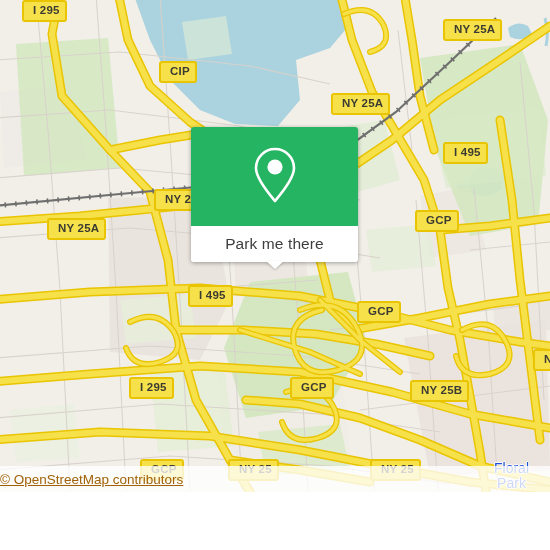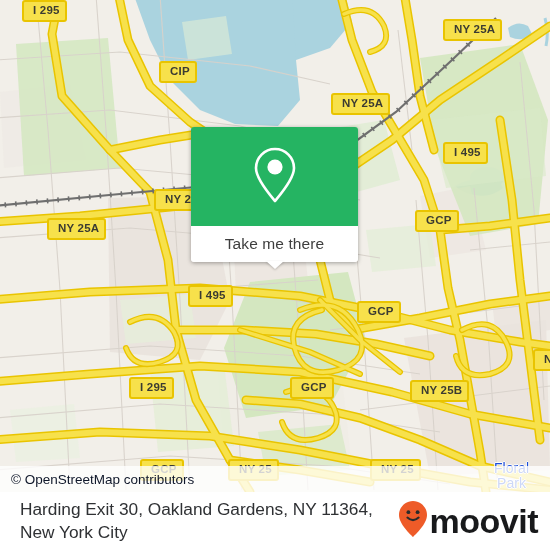--- a/index.html
+++ b/index.html
@@ -111,23 +111,23 @@
     left: 0;
     bottom: 0;
     width: 100%;
     height: 26px;
     background: rgba(255,255,255,.78);
     display: flex;
     align-items: center;
     z-index: 30;
   }
   #attribution-text {
-    padding-left: 11px;
     font-size: 13.5px;
-    color: #0f172a;
+    color: #a16207;
+    text-decoration: underline;
   }
 
   
   #footer {
     position: absolute;
     left: 0;
     top: 492px;
     width: 550px;
     height: 58px;
     background: #ffffff;
@@ -319,38 +319,24 @@
     <div id="popup-card">
       <div id="popup-head">
         <span>
           <svg width="46" height="58" viewBox="0 0 46 58" aria-hidden="true">
             <path d="M23 3 C12.5 3 4 11.5 4 22 C4 33 18 49 23 55 C28 49 42 33 42 22 C42 11.5 33.5 3 23 3 Z" fill="none" stroke="#ffffff" stroke-width="2.6" stroke-linejoin="round"></path>
             <circle cx="23" cy="21" r="7.6" fill="#ffffff"></circle>
           </svg>
         </span>
       </div>
       <div id="popup-foot">
-        <span id="popup-foot-label">Take me there</span>
+        <span id="popup-foot-label">Park me there</span>
         <span id="popup-tail"></span>
       </div>
     </div>
 
     <div id="attribution">
       <span id="attribution-text">© OpenStreetMap contributors</span>
     </div>
   </div>
 
-  <div id="footer">
-    <div id="footer-address">Harding Exit 30, Oakland Gardens, NY 11364, New York City</div>
-    <div id="footer-logo">
-      <span>
-        <svg width="30" height="38" viewBox="0 0 30 38" aria-hidden="true">
-          <path d="M15 1 C7.3 1 1 7.3 1 15 C1 24 12.2 34.2 15 37 C17.8 34.2 29 24 29 15 C29 7.3 22.7 1 15 1 Z" fill="#ee5b28"></path>
-          <circle cx="10.4" cy="12.2" r="1.9" fill="#2b2b2b"></circle>
-          <circle cx="19.6" cy="12.2" r="1.9" fill="#2b2b2b"></circle>
-          <path d="M9.4 17.6 q5.6 5.2 11.2 0" stroke="#2b2b2b" stroke-width="2.1" fill="none" stroke-linecap="round"></path>
-        </svg>
-      </span>
-      <span id="moovit-wordmark">moovit</span>
-    </div>
-  </div>
 
 </div>
 
 </body></html>

